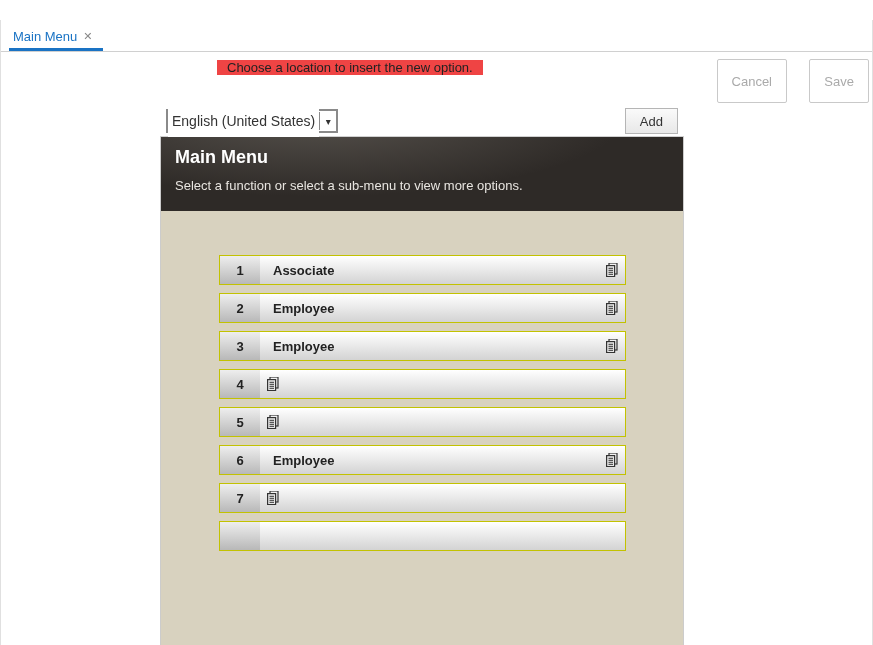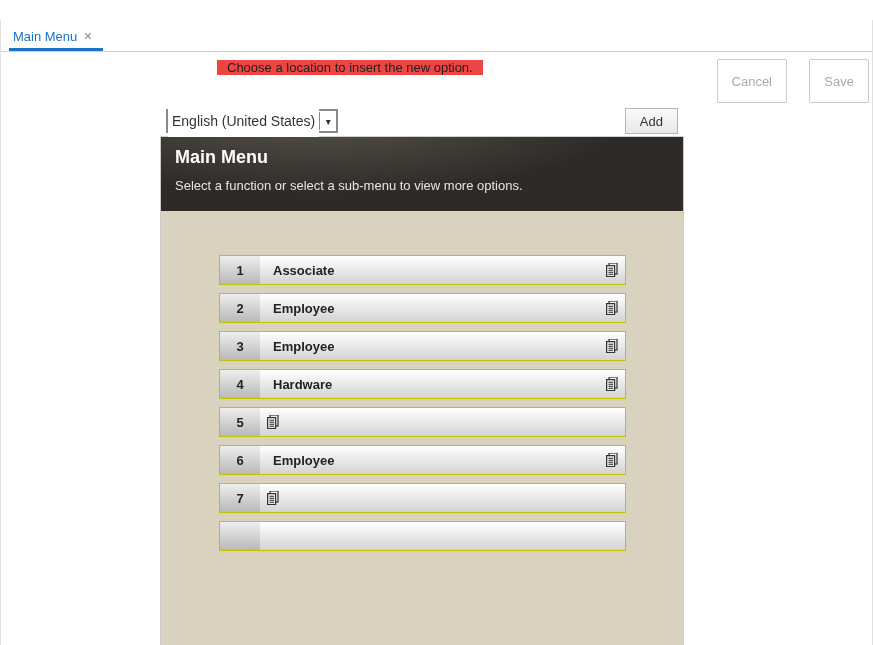--- a/index.html
+++ b/index.html
@@ -108,21 +108,20 @@
               <rect x="0.6" y="2.6" width="8" height="11" fill="#e6e6e6" stroke="#333" stroke-width="1.2"></rect>
               <line x1="2.5" y1="5.3" x2="7" y2="5.3" stroke="#333" stroke-width="1"></line>
               <line x1="2.5" y1="7.3" x2="7" y2="7.3" stroke="#333" stroke-width="1"></line>
               <line x1="2.5" y1="9.3" x2="7" y2="9.3" stroke="#333" stroke-width="1"></line>
               <line x1="2.5" y1="11.3" x2="7" y2="11.3" stroke="#333" stroke-width="1"></line>
             </svg>
           </div>
         </div>
         <div class="menu-item">
           <div class="menu-num">4</div>
-          <div class="menu-label">Hardware</div>
           <div class="menu-icon">
             <svg viewBox="0 0 12 14">
               <rect x="3" y="0" width="8" height="11" fill="none" stroke="#333" stroke-width="1.2"></rect>
               <rect x="0.6" y="2.6" width="8" height="11" fill="#e6e6e6" stroke="#333" stroke-width="1.2"></rect>
               <line x1="2.5" y1="5.3" x2="7" y2="5.3" stroke="#333" stroke-width="1"></line>
               <line x1="2.5" y1="7.3" x2="7" y2="7.3" stroke="#333" stroke-width="1"></line>
               <line x1="2.5" y1="9.3" x2="7" y2="9.3" stroke="#333" stroke-width="1"></line>
               <line x1="2.5" y1="11.3" x2="7" y2="11.3" stroke="#333" stroke-width="1"></line>
             </svg>
           </div>

